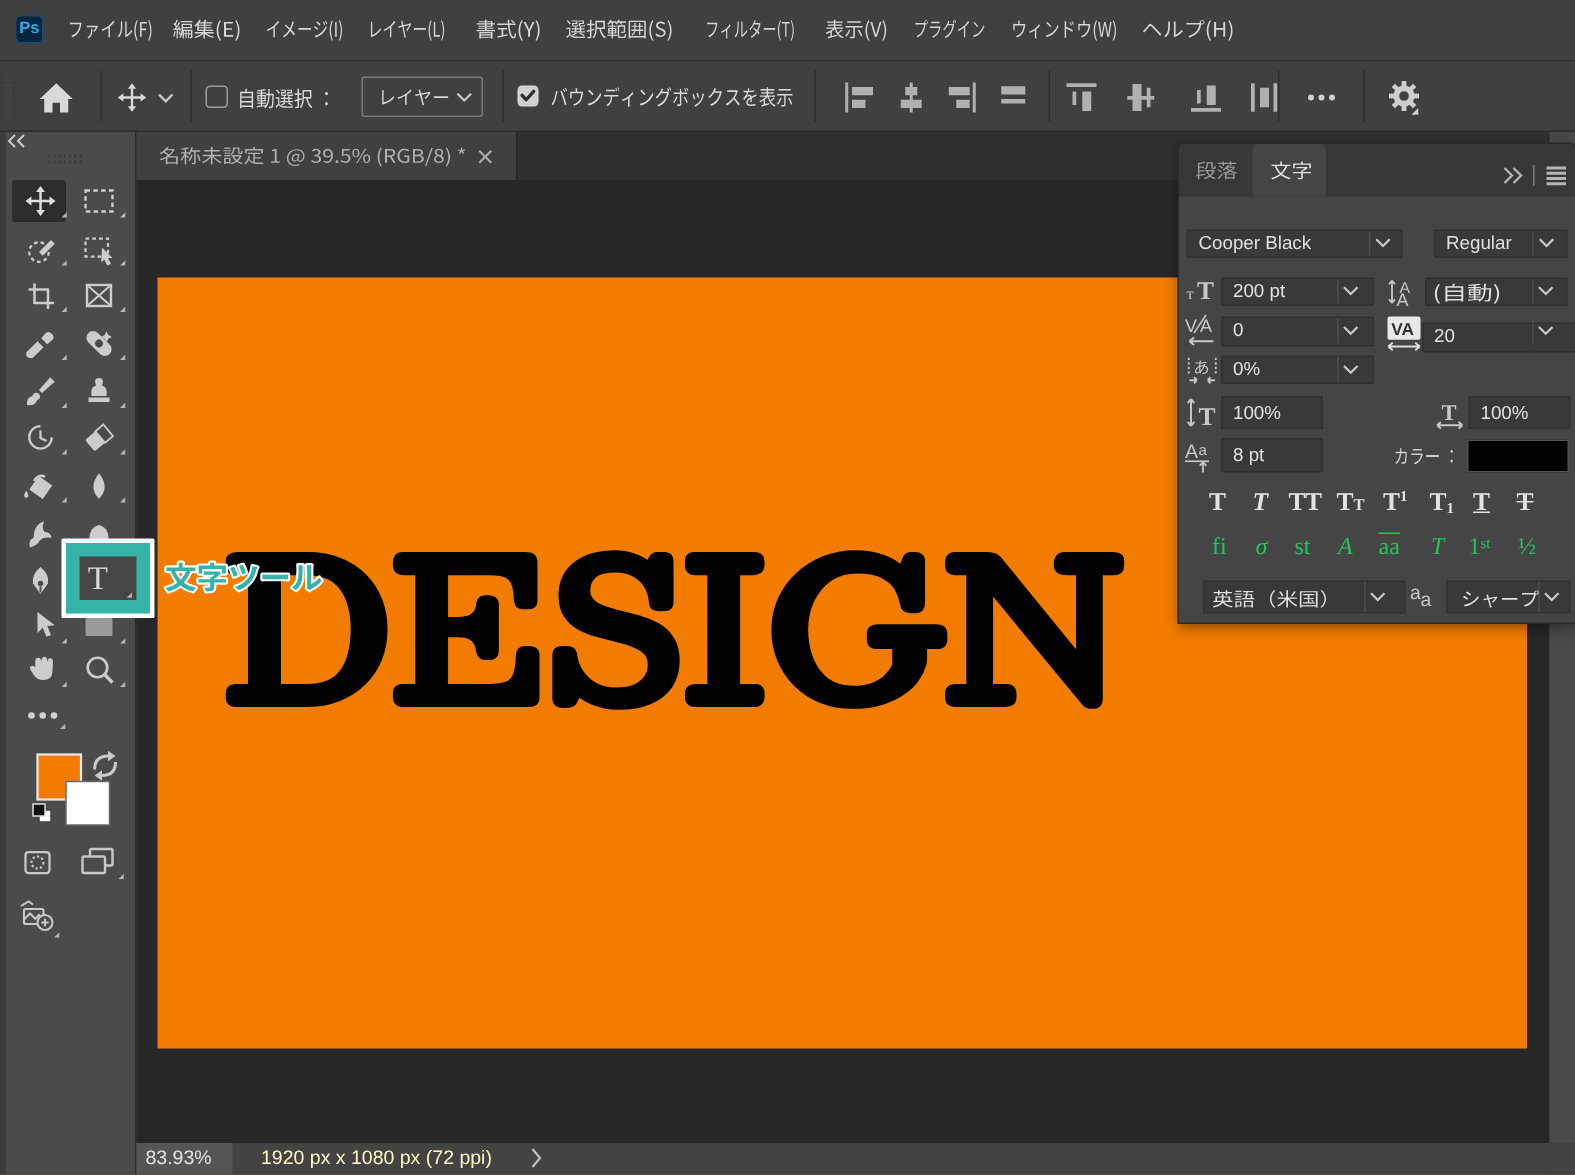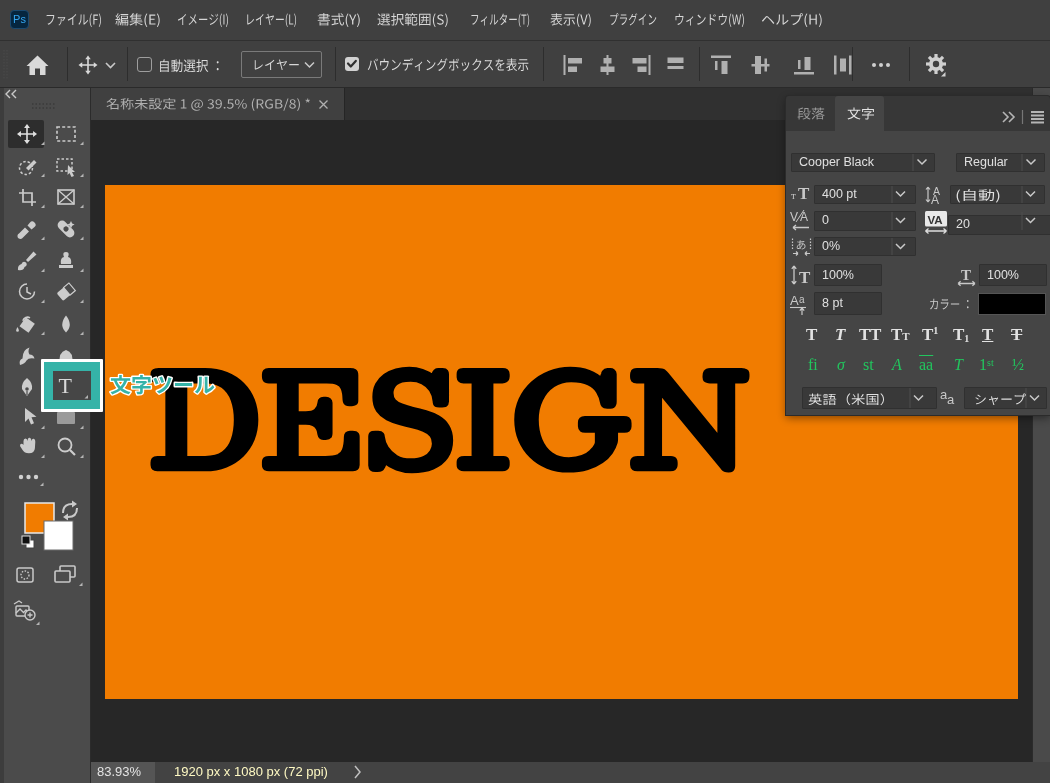--- a/index.html
+++ b/index.html
@@ -8,21 +8,21 @@
 .fld { position:absolute; background:#393939; border:1px solid #303030;
   color:#e0e0e0; font-size:12.5px; line-height:17px; padding-left:7px; border-radius:1px; }
 </style></head><body>
 <div id="app">
 
   <div class="abs" style="left:0;top:0;width:1050px;height:40px;background:#404040"></div>
   <div class="abs" style="left:0;top:40px;width:1050px;height:1px;background:#303030"></div>
   <div class="abs" style="left:0;top:41px;width:1050px;height:46px;background:#404040"></div>
   <div class="abs" style="left:0;top:87px;width:1050px;height:1px;background:#2a2a2a"></div>
 
-  <div class="abs" style="left:10px;top:10px;width:19px;height:19px;background:#06263f;border:1px solid #1c4a70;border-radius:4px;color:#34a7f3;font-weight:normal;font-size:11px;text-align:center;line-height:17px">Ps</div>
+  <div class="abs" style="left:10px;top:10px;width:19px;height:19px;background:#06263f;border:1px solid #1c4a70;border-radius:4px;color:#34a7f3;font-weight:bold;font-size:11px;text-align:center;line-height:17px">Ps</div>
 
   <div class="abs" style="left:67px;top:47px;width:1px;height:34px;background:#2d2d2d"></div>
   <div class="abs" style="left:127px;top:47px;width:1px;height:34px;background:#2d2d2d"></div>
   <div class="abs" style="left:335px;top:47px;width:1px;height:34px;background:#2d2d2d"></div>
   <div class="abs" style="left:543px;top:47px;width:1px;height:34px;background:#2d2d2d"></div>
   <div class="abs" style="left:699px;top:47px;width:1px;height:34px;background:#2d2d2d"></div>
   <div class="abs" style="left:852px;top:47px;width:1px;height:34px;background:#2d2d2d"></div>
   <div class="abs" style="left:909px;top:47px;width:1px;height:34px;background:#2d2d2d"></div>
 
   <div class="abs" style="left:137px;top:57px;width:15px;height:15px;border:1.5px solid #9e9e9e;border-radius:3px"></div>
@@ -49,21 +49,21 @@
   <div class="abs" style="left:91px;top:762px;width:64px;height:21px;background:#555555"></div>
   <div class="abs" style="left:97px;top:764px;font-size:13px;color:#e3e3e3">83.93%</div>
   <div class="abs" style="left:174px;top:764px;font-size:13px;color:#fef9c3">1920 px x 1080 px (72 ppi)</div>
 
   <div class="abs" style="left:786px;top:96px;width:264px;height:319px;background:#373737;border-radius:3px 3px 0 0;box-shadow:0 0 0 1px #2b2b2b, 0 3px 9px rgba(0,0,0,0.45)"></div>
   <div class="abs" style="left:786px;top:131px;width:264px;height:284px;background:#454545"></div>
   <div class="abs" style="left:835px;top:96px;width:49px;height:35px;background:#454545;border-radius:3px 3px 0 0"></div>
 
   <div class="fld" style="left:791px;top:153px;width:144px;height:19px">Cooper Black</div>
   <div class="fld" style="left:956px;top:153px;width:89px;height:19px">Regular</div>
-  <div class="fld" style="left:814px;top:185px;width:102px;height:19px">400 pt</div>
+  <div class="fld" style="left:814px;top:185px;width:102px;height:19px">200 pt</div>
   <div class="fld" style="left:950px;top:185px;width:95px;height:19px"></div>
   <div class="fld" style="left:814px;top:211px;width:102px;height:20px">0</div>
   <div class="fld" style="left:948px;top:215px;width:113px;height:20px">20</div>
   <div class="fld" style="left:814px;top:237px;width:102px;height:19px">0%</div>
   <div class="fld" style="left:814px;top:264px;width:68px;height:22px;line-height:20px">100%</div>
   <div class="fld" style="left:979px;top:264px;width:68px;height:22px;line-height:20px">100%</div>
   <div class="fld" style="left:814px;top:292px;width:68px;height:23px;line-height:21px">8 pt</div>
   <div class="abs" style="left:978px;top:293px;width:68px;height:22px;background:#000;border:1px solid #555"></div>
   <div class="fld" style="left:802px;top:387px;width:135px;height:22px"></div>
   <div class="fld" style="left:964px;top:387px;width:83px;height:22px"></div>

